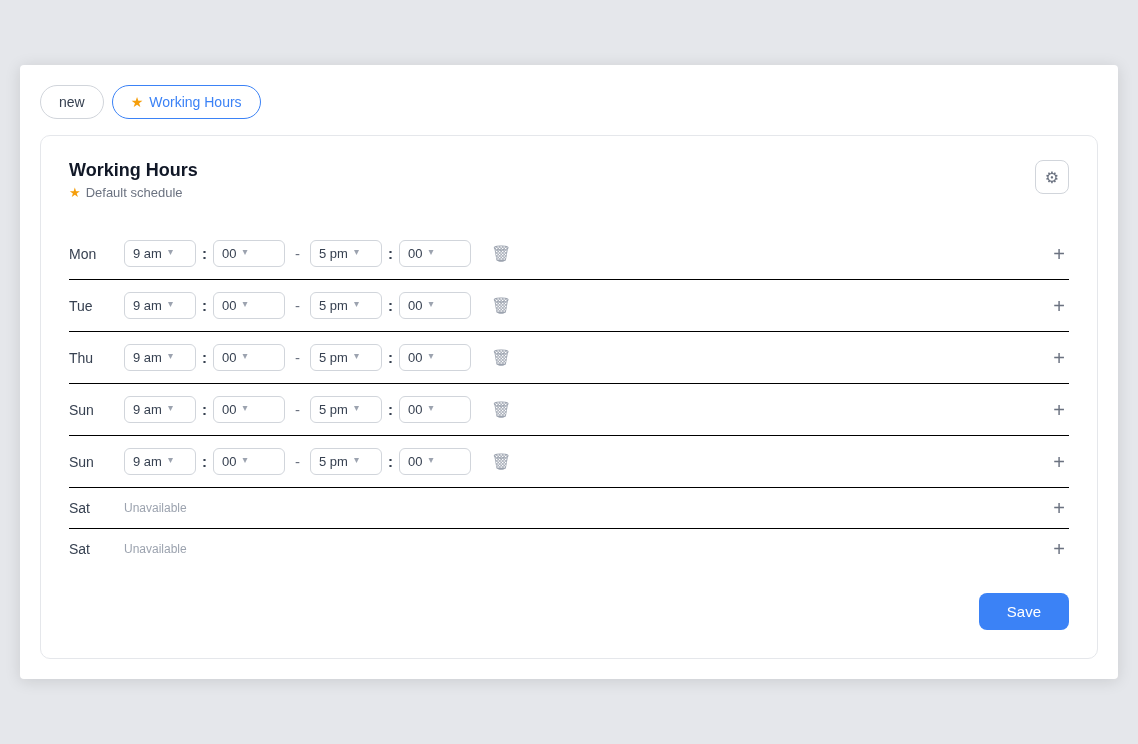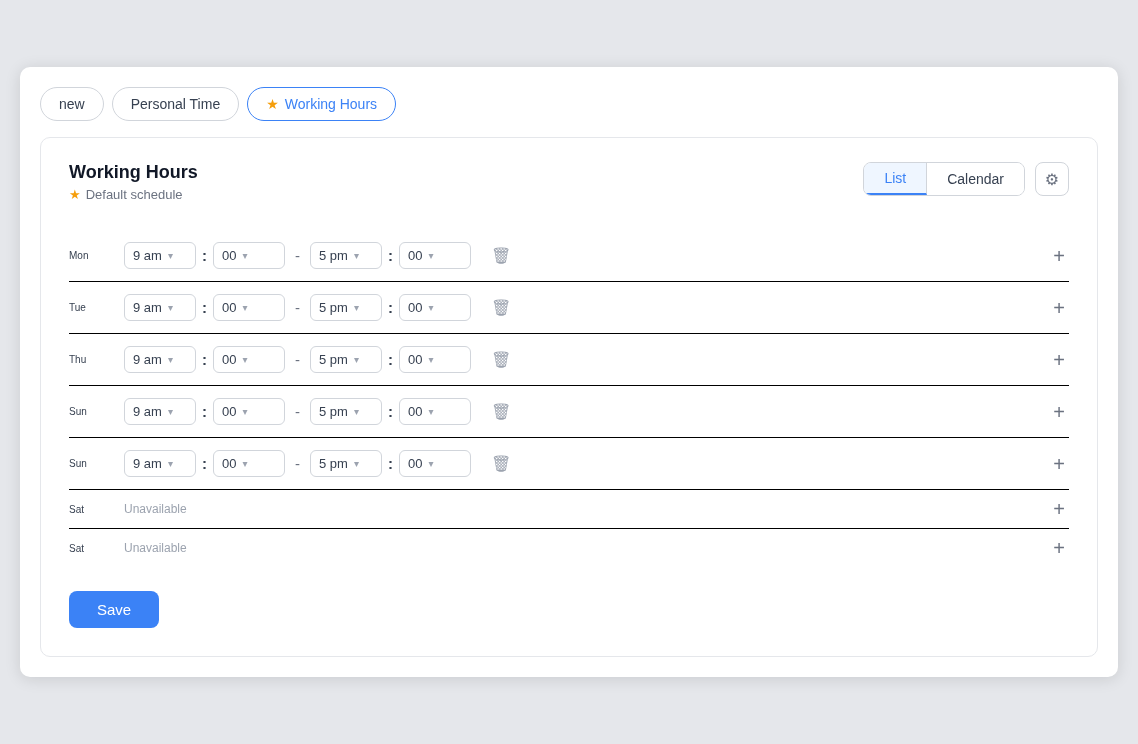--- a/index.html
+++ b/index.html
@@ -8,21 +8,21 @@
       font-family: -apple-system, BlinkMacSystemFont, 'Segoe UI', sans-serif;
       display: flex;
       align-items: center;
       justify-content: center;
       min-height: 100vh;
       padding: 20px;
     }
     .outer-container {
       width: 1098px;
       background: #fff;
-      border-radius: 10px;
+      border-radius: 4px;
       box-shadow: 0 2px 16px rgba(0,0,0,0.12);
       padding: 20px 20px 20px 20px;
     }
     .tabs {
       display: flex;
       gap: 8px;
       margin-bottom: 16px;
     }
     .tab-btn {
       padding: 8px 18px;
@@ -119,33 +119,32 @@
       align-items: center;
       padding: 12px 0;
       border-top: 1px solid #000000;
       position: relative;
     }
     .day-row:first-child {
       border-top: none;
     }
     .day-label {
       width: 55px;
-      font-size: 10px;
+      font-size: 14px;
       color: #374151;
       font-weight: 500;
       flex-shrink: 0;
     }
     .time-controls {
       display: flex;
       align-items: center;
       gap: 6px;
     }
     .time-select {
       display: flex;
-      align-items: center;
       border: 1.5px solid #d1d5db;
       border-radius: 6px;
       background: #fff;
       padding: 5px 8px;
       font-size: 13px;
       color: #374151;
       cursor: pointer;
       gap: 6px;
       min-width: 72px;
     }
@@ -183,21 +182,21 @@
       padding: 0 4px;
       line-height: 1;
     }
     .unavailable-text {
       font-size: 12px;
       color: #9ca3af;
       margin-left: 0;
     }
     .save-row {
       display: flex;
-      justify-content: flex-start;
+      justify-content: flex-end;
       margin-top: 24px;
     }
     .save-btn {
       background: #3b82f6;
       color: #fff;
       border: none;
       border-radius: 8px;
       padding: 10px 28px;
       font-size: 15px;
       font-weight: 500;
@@ -206,48 +205,37 @@
   </style>
 </head>
 <body>
 
 <div class="outer-container">
 
   <div class="tabs">
     <button class="tab-btn">
       <span>new</span>
     </button>
-    <button class="tab-btn">
-      <span>Personal Time</span>
-    </button>
     <button class="tab-btn active">
       <span class="star">★</span>
       <span>Working Hours</span>
     </button>
   </div>
 
   <div class="main-card">
 
     <div class="card-header">
       <div>
         <div class="card-title">Working Hours</div>
         <div class="card-subtitle">
           <span class="star">★</span>
           <span>Default schedule</span>
         </div>
       </div>
       <div class="header-right">
-        <div class="view-btns">
-          <button class="view-btn active">
-            <span>List</span>
-          </button>
-          <button class="view-btn">
-            <span>Calendar</span>
-          </button>
-        </div>
         <button class="gear-btn">
           <span>⚙</span>
         </button>
       </div>
     </div>
 
     <div>
 
       <div class="day-row">
         <div class="day-label">Mon</div>

